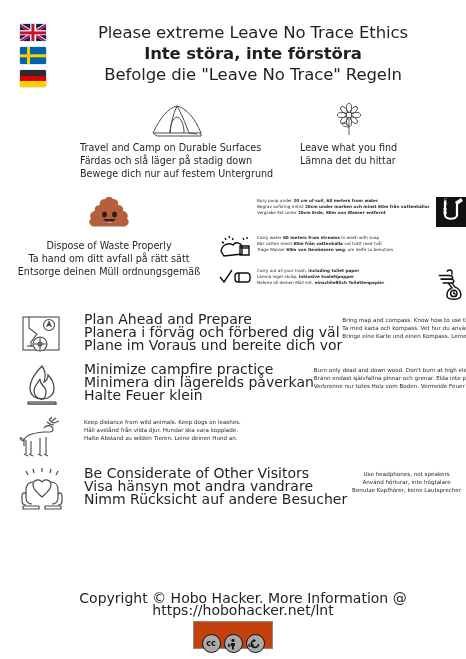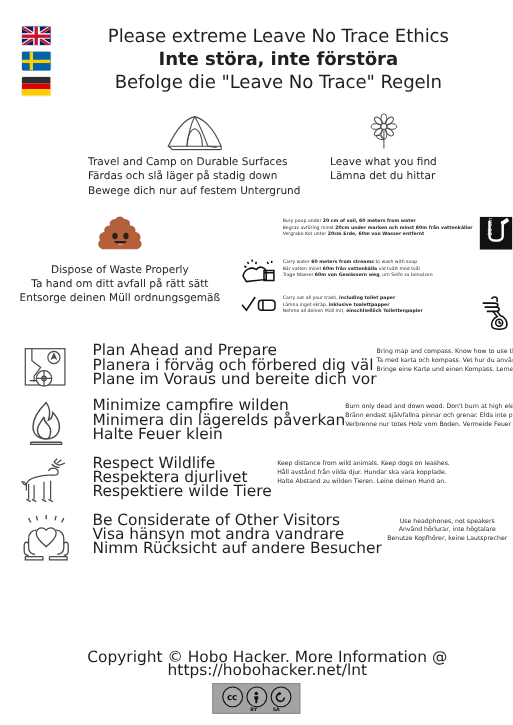--- a/index.html
+++ b/index.html
@@ -77,23 +77,23 @@
   .lr-icon { width:84px; flex:0 0 84px; display:flex; justify-content:center; align-items:flex-start; padding-top:2px; }
   .lr-main { flex:0 0 168px; padding-top:1px; }
   .lr-side { flex:1; padding-top:4px; }
   .lr-main .ln { font-size:14px; line-height:13.4px; }
   .side { font-size:5.6px; line-height:8px; white-space:nowrap; }
   .side.center { text-align:center; }
 
   
   #footer { position:absolute; left:0; right:0; top:592px; text-align:center; }
   #copyright { font-size:14px; line-height:12px;padding-left:20px; }
-  #cc-badge { margin: 5px auto 0 auto; width:80px; height:28px; background:#a3a3a3;
+  #cc-badge { margin: 5px auto 0 auto; width:80px; height:28px; background:#c2410c;
               border:1px solid #8a8a8a; display:flex; align-items:flex-start; justify-content:center;
-              padding-top:2px; gap:3px; position:relative; }
+              padding-top:12px; gap:3px; position:relative; }
   .cc-circ { width:19px; height:19px; border-radius:50%; border:1.6px solid #111; background:#AAAAAA;
              display:flex; align-items:center; justify-content:center; font-size:8px; font-weight:700; color:#111; }
   .cc-labels { position:absolute; bottom:0px; left:0; right:0; display:flex; justify-content:center;
                gap:14px; font-size:4.4px; font-weight:700; color:#111; padding-left:16px; }
   svg { display:block; }
 </style>
 </head>
 <body>
 
 <div id="header">
@@ -287,21 +287,21 @@
       <svg width="42" height="42" viewBox="0 0 42 42" fill="none" stroke="#4a4a4a" stroke-width="1.3">
         <path d="M21 2 C13 10 9 17 9 24 C9 31 14 35 21 35 C28 35 33 31 33 24
                  C33 18 30 14 27 11 C27 15 25 17 23 18 C25 12 24 6 21 2 Z"></path>
         <path d="M21 35 C16 35 13 31 13 27 C13 22 17 19 19 15
                  C19 20 22 21 24 24 C26 27 25 35 21 35 Z"></path>
         <path d="M7 38 L35 38"></path>
         <path d="M7 38 L7 40 L35 40 L35 38"></path>
       </svg>
     </div>
     <div class="lr-main">
-      <div class="ln">Minimize campfire wilden</div>
+      <div class="ln">Minimize campfire practice</div>
       <div class="ln">Minimera din lägerelds påverkan</div>
       <div class="ln">Halte Feuer klein</div>
     </div>
     <div class="lr-side">
       <div class="side">Burn only dead and down wood. Don't burn at high elevation.</div>
       <div class="side">Bränn endast självfallna pinnar och grenar. Elda inte på hög höjd.</div>
       <div class="side">Verbrenne nur totes Holz vom Boden. Vermeide Feuer in Höhe.</div>
     </div>
   </div>
 
@@ -311,25 +311,20 @@
         <path d="M31 4 L34 1 M34 5 L38 2 M36 7 L41 5 M31 4 C33 6 35 7 37 7"></path>
         <path d="M29 6 C31 8 33 9 36 9"></path>
         <path d="M26 12 C28 9 32 9 34 11 C36 13 35 16 32 16 L26 16"></path>
         <path d="M26 16 C22 16 18 17 14 18 C10 19 7 21 6 24 L6 30"></path>
         <path d="M8 24 L8 38 M13 25 L13 38"></path>
         <path d="M22 22 L22 38 M28 21 L28 38"></path>
         <path d="M6 38 L10 40 M11 38 L15 40 M20 38 L24 40 M26 38 L30 40"></path>
         <path d="M6 24 C4 22 3 21 2 22 C3 24 4 25 6 25"></path>
       </svg>
     </div>
-    <div class="lr-main">
-      <div class="ln">Respect Wildlife</div>
-      <div class="ln">Respektera djurlivet</div>
-      <div class="ln">Respektiere wilde Tiere</div>
-    </div>
     <div class="lr-side">
       <div class="side">Keep distance from wild animals. Keep dogs on leashes.</div>
       <div class="side">Håll avstånd från vilda djur. Hundar ska vara kopplade.</div>
       <div class="side">Halte Abstand zu wilden Tieren. Leine deinen Hund an.</div>
     </div>
   </div>
 
   <div class="list-row">
     <div class="lr-icon">
       <svg width="46" height="42" viewBox="0 0 46 42" fill="none" stroke="#4a4a4a" stroke-width="1.2">

